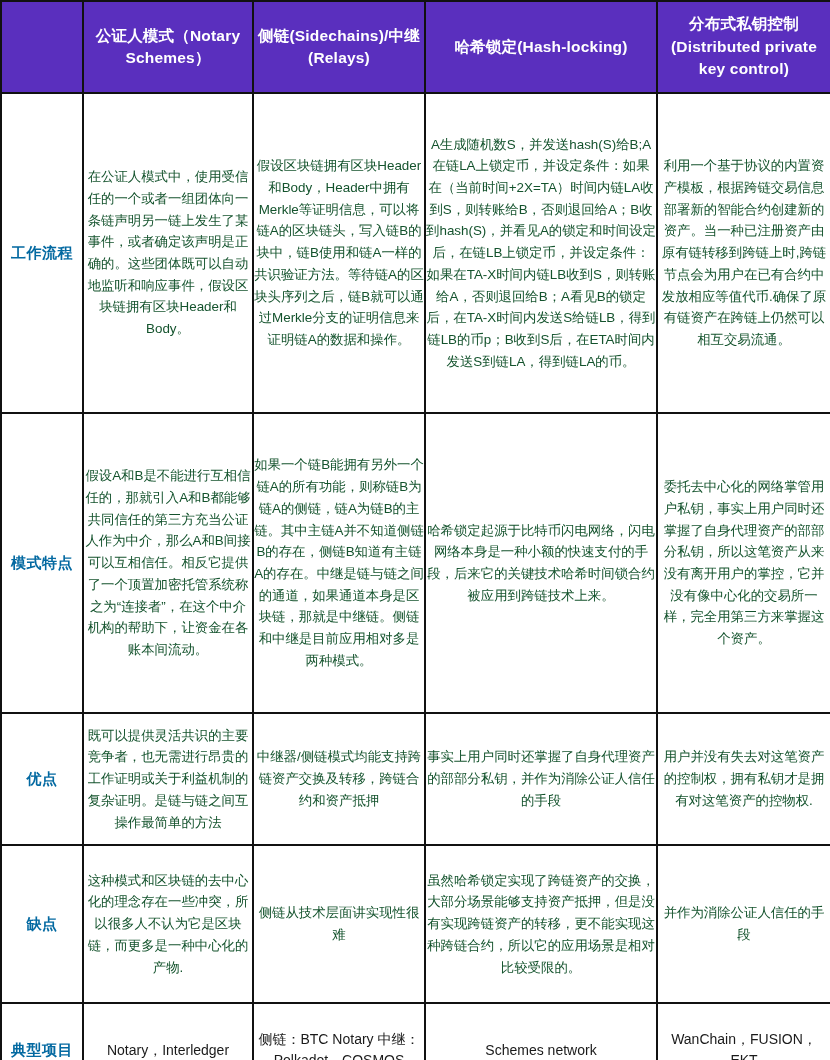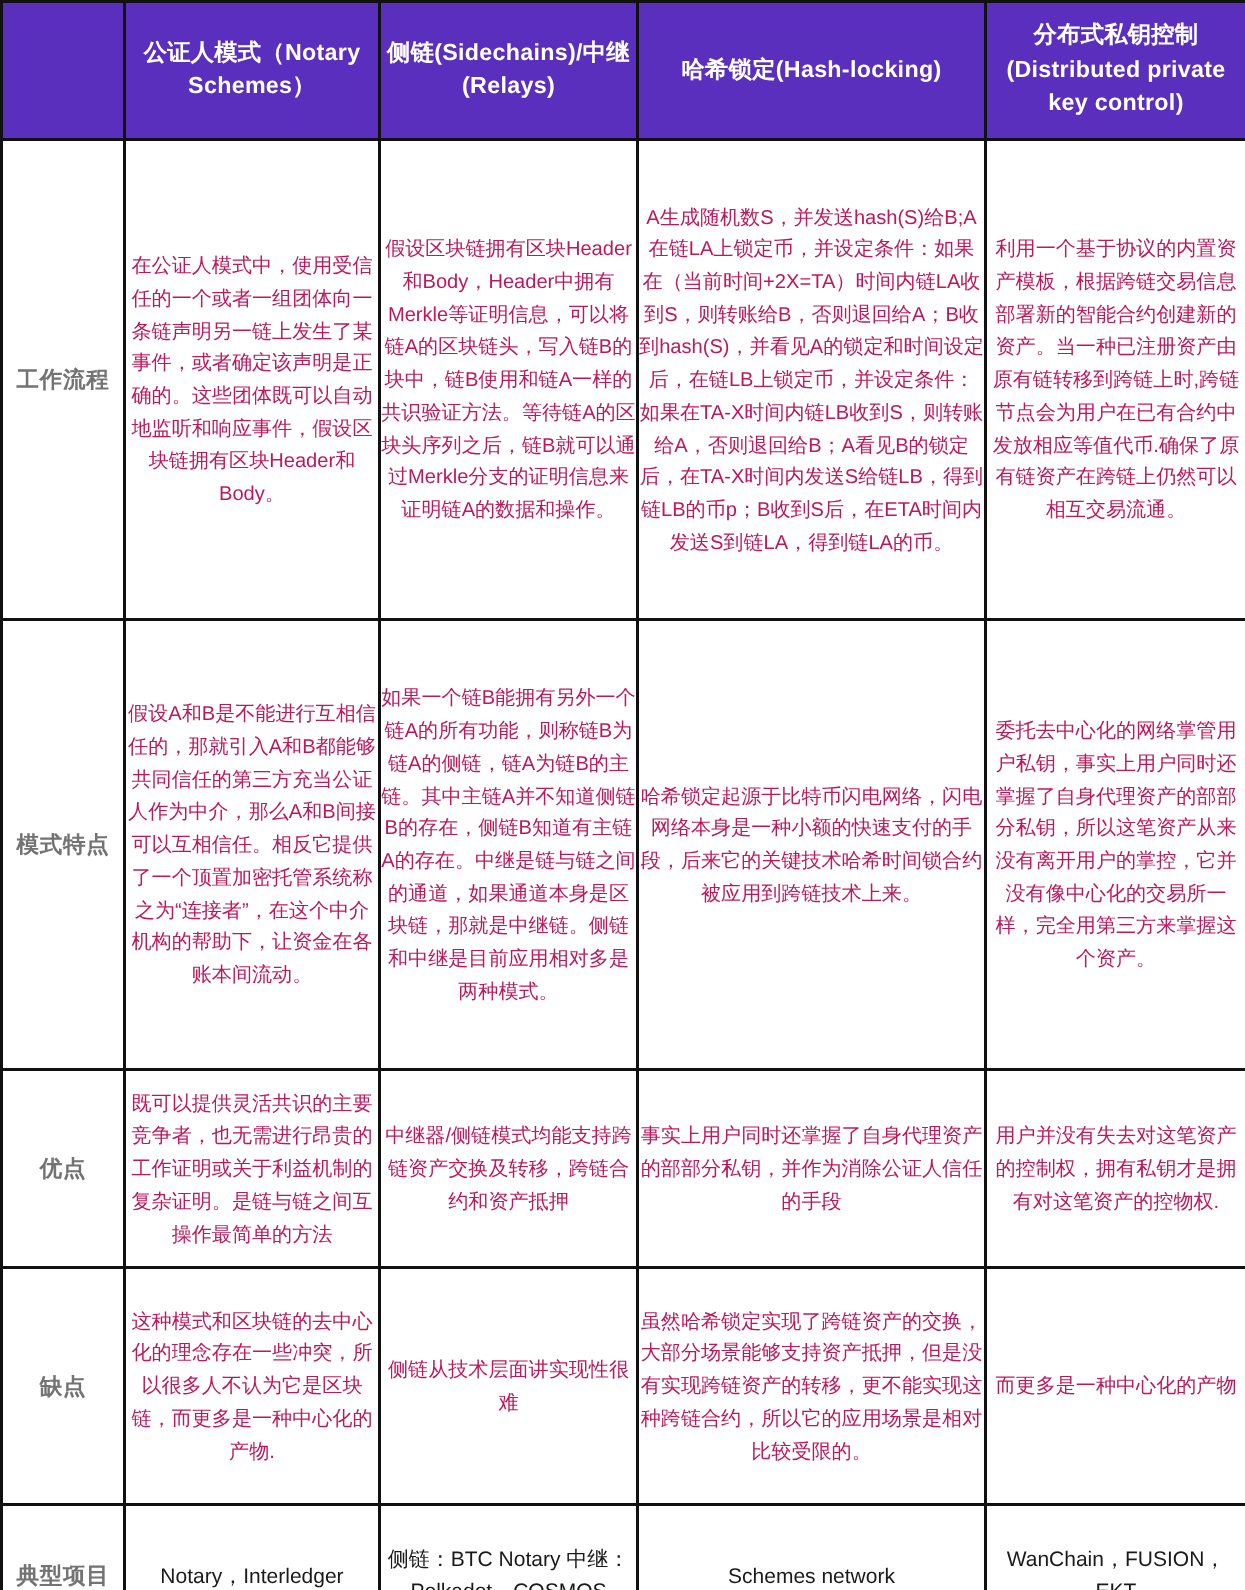--- a/index.html
+++ b/index.html
@@ -44,29 +44,29 @@
   thead th.corner-cell {
     background: #5a2fbe;
     border-right: 2px solid #5a2fbe;
   }
   
   td.row-label {
     width: 82px;
     text-align: center;
     font-weight: bold;
     font-size: 15px;
-    color: #737373;
+    color: #0369a1;
     letter-spacing: 0.5px;
     padding: 2px;
   }
   
   td.body-cell {
     font-size: 13.4px;
     line-height: 1.62;
-    color: #be185d;
+    color: #14532d;
     text-align: center;
     padding: 6px 9px;
     word-break: break-word;
   }
   td.body-cell.wide {
     padding: 6px 12px;
   }
   td.project-cell {
     font-size: 14px;
     line-height: 1.5;
@@ -132,21 +132,21 @@
       <td class="body-cell">中继器/侧链模式均能支持跨链资产交换及转移，跨链合约和资产抵押</td>
       <td class="body-cell wide">事实上用户同时还掌握了自身代理资产的部部分私钥，并作为消除公证人信任的手段</td>
       <td class="body-cell">用户并没有失去对这笔资产的控制权，拥有私钥才是拥有对这笔资产的控物权.</td>
     </tr>
 
     <tr class="r-cons">
       <td class="row-label">缺点</td>
       <td class="body-cell">这种模式和区块链的去中心化的理念存在一些冲突，所以很多人不认为它是区块链，而更多是一种中心化的产物.</td>
       <td class="body-cell">侧链从技术层面讲实现性很难</td>
       <td class="body-cell wide">虽然哈希锁定实现了跨链资产的交换，大部分场景能够支持资产抵押，但是没有实现跨链资产的转移，更不能实现这种跨链合约，所以它的应用场景是相对比较受限的。</td>
-      <td class="body-cell">而更多是一种中心化的产物</td>
+      <td class="body-cell">并作为消除公证人信任的手段</td>
     </tr>
 
     <tr class="r-projects">
       <td class="row-label">典型项目</td>
       <td class="project-cell">Notary，Interledger</td>
       <td class="project-cell">侧链：BTC Notary 中继：Polkadot，COSMOS</td>
       <td class="project-cell">Schemes network</td>
       <td class="project-cell">WanChain，FUSION，EKT</td>
     </tr>
 

